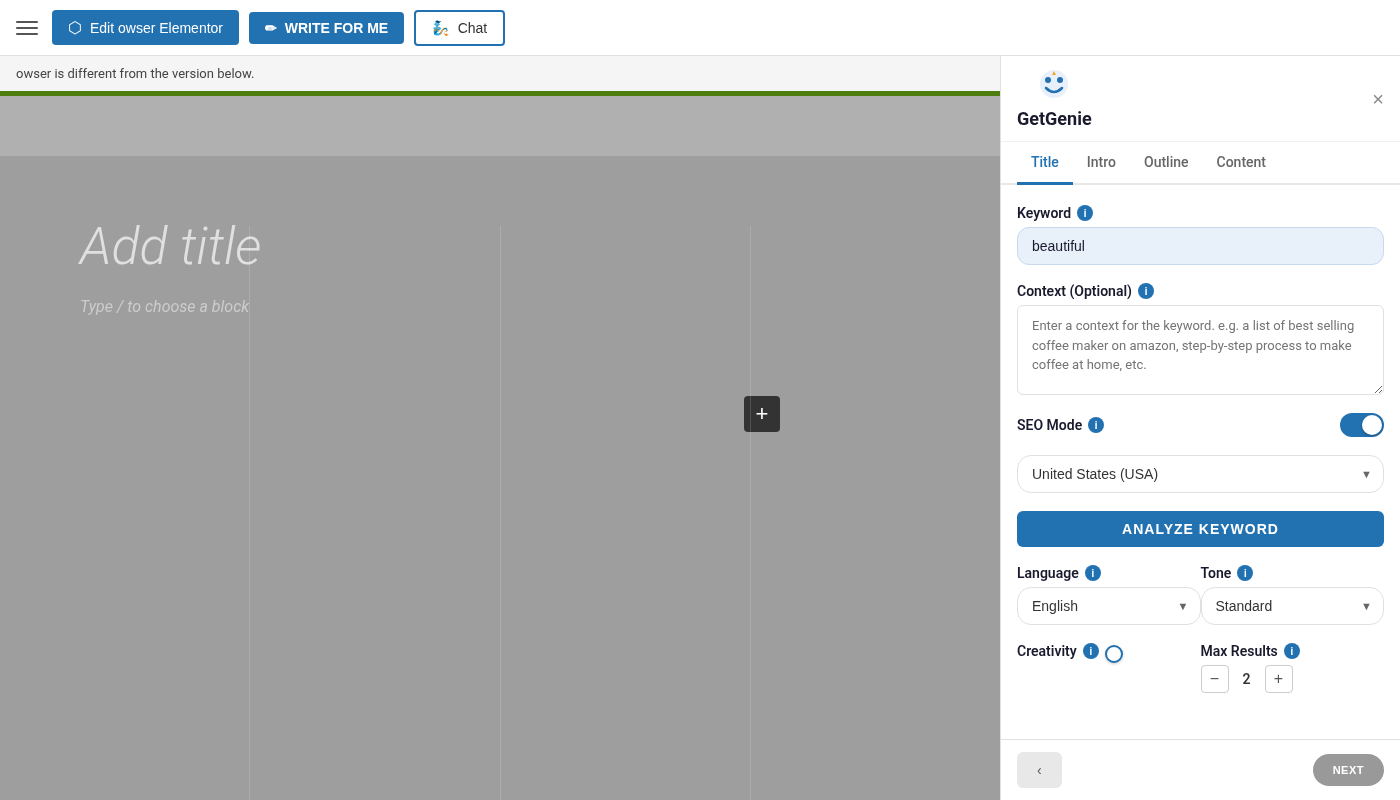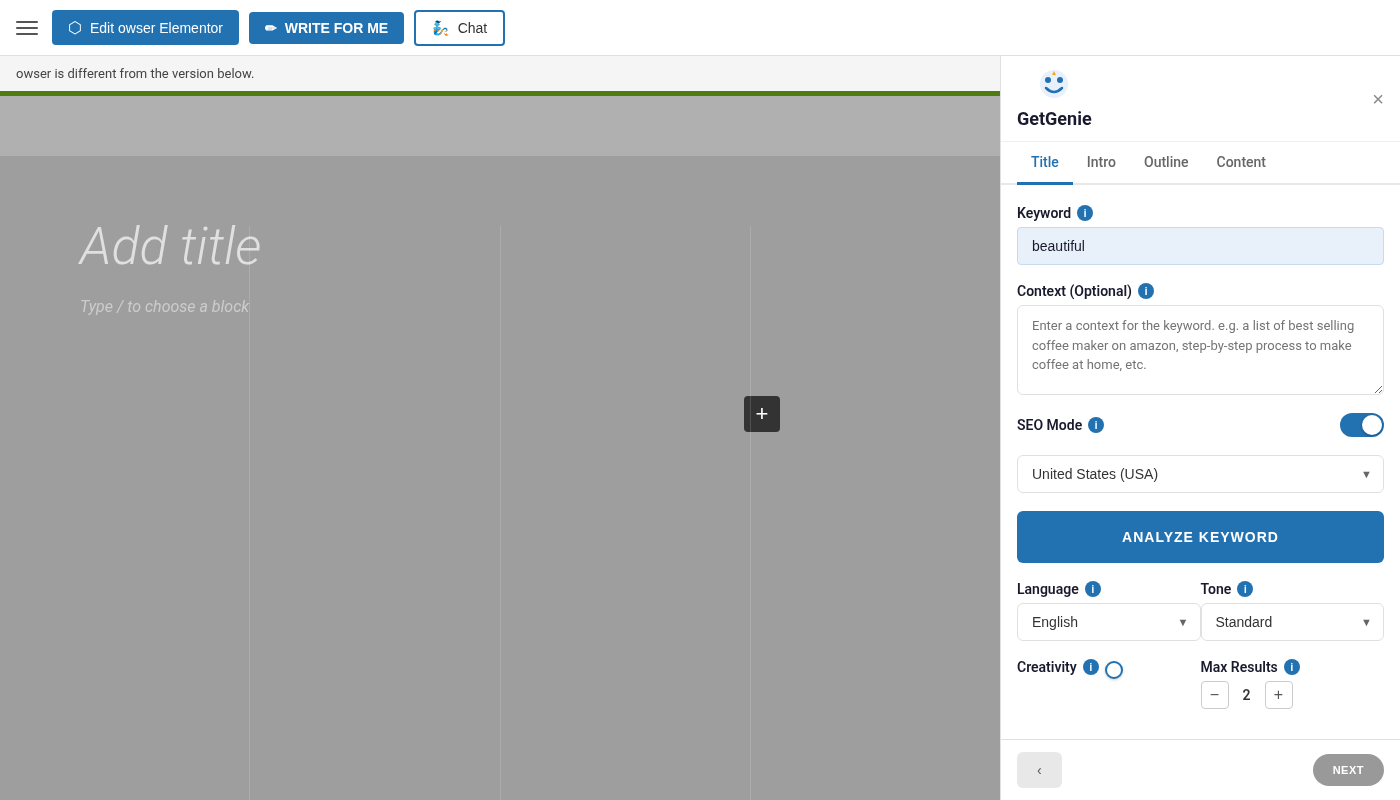--- a/index.html
+++ b/index.html
@@ -111,21 +111,21 @@
     .field-label {
       font-size: 14px; font-weight: 600; color: #1a1a2e;
       display: flex; align-items: flex-start; gap: 6px;
     }
     .info-icon {
       width: 16px; height: 16px; border-radius: 50%; background: #2271b1;
       color: #fff; font-size: 10px; display: inline-flex; align-items: center;
       justify-content: center; font-weight: 700; cursor: pointer; flex-shrink: 0;
     }
     .field-input {
-      border: 1.5px solid #c8d9f0; border-radius: 4px; padding: 10px 14px;
+      border: 1.5px solid #c8d9f0; border-radius: 12px; padding: 10px 14px;
       font-size: 14px; color: #1a1a2e; background: #e8f0fa; outline: none;
     }
     .field-textarea {
       border: 1.5px solid #e0e0e0; border-radius: 6px; padding: 10px 14px;
       font-size: 13px; color: #aaa; background: #fff; outline: none;
       resize: vertical; min-height: 90px; font-family: inherit;
       line-height: 1.5;
     }
     .seo-row {
       display: flex; align-items: center; justify-content: space-between;
@@ -133,34 +133,34 @@
     .toggle-switch {
       width: 44px; height: 24px; background: #2271b1; border-radius: 12px;
       position: relative; cursor: pointer;
     }
     .toggle-knob {
       width: 20px; height: 20px; background: #fff; border-radius: 50%;
       position: absolute; right: 2px; top: 2px;
       box-shadow: 0 1px 3px rgba(0,0,0,0.3);
     }
     .select-field {
-      border: 1.5px solid #e0e0e0; border-radius: 6px; padding: 10px 14px;
+      border: 1.5px solid #e0e0e0; border-radius: 14px; padding: 10px 14px;
       font-size: 14px; color: #333; background: #fff; outline: none;
       appearance: none; cursor: pointer; width: 100%;
     }
     .select-wrapper {
       position: relative;
     }
     .select-wrapper::after {
       content: '▼'; position: absolute; right: 12px; top: 50%; transform: translateY(-50%);
       font-size: 11px; color: #666; pointer-events: none;
     }
     .analyze-btn {
       background: #2271b1; color: #fff; border: none; border-radius: 6px;
-      padding: 18px; font-size: 14px; font-weight: 700; cursor: pointer;
+      padding: 10px; font-size: 14px; font-weight: 700; cursor: pointer;
       letter-spacing: 1px; text-transform: uppercase; width: 100%;
     }
     .two-col { display: grid; grid-template-columns: 1fr 1fr; gap: 0; }
     .creativity-row { display: flex; gap: 6px; }
     .slider-container {
       position: relative; height: 6px; background: #e0e0e0; border-radius: 3px; margin-top: 8px;
     }
     .slider-fill { height: 100%; background: #2271b1; border-radius: 3px; width: 55%; }
     .slider-thumb {
       width: 18px; height: 18px; background: #fff; border: 2px solid #2271b1;

